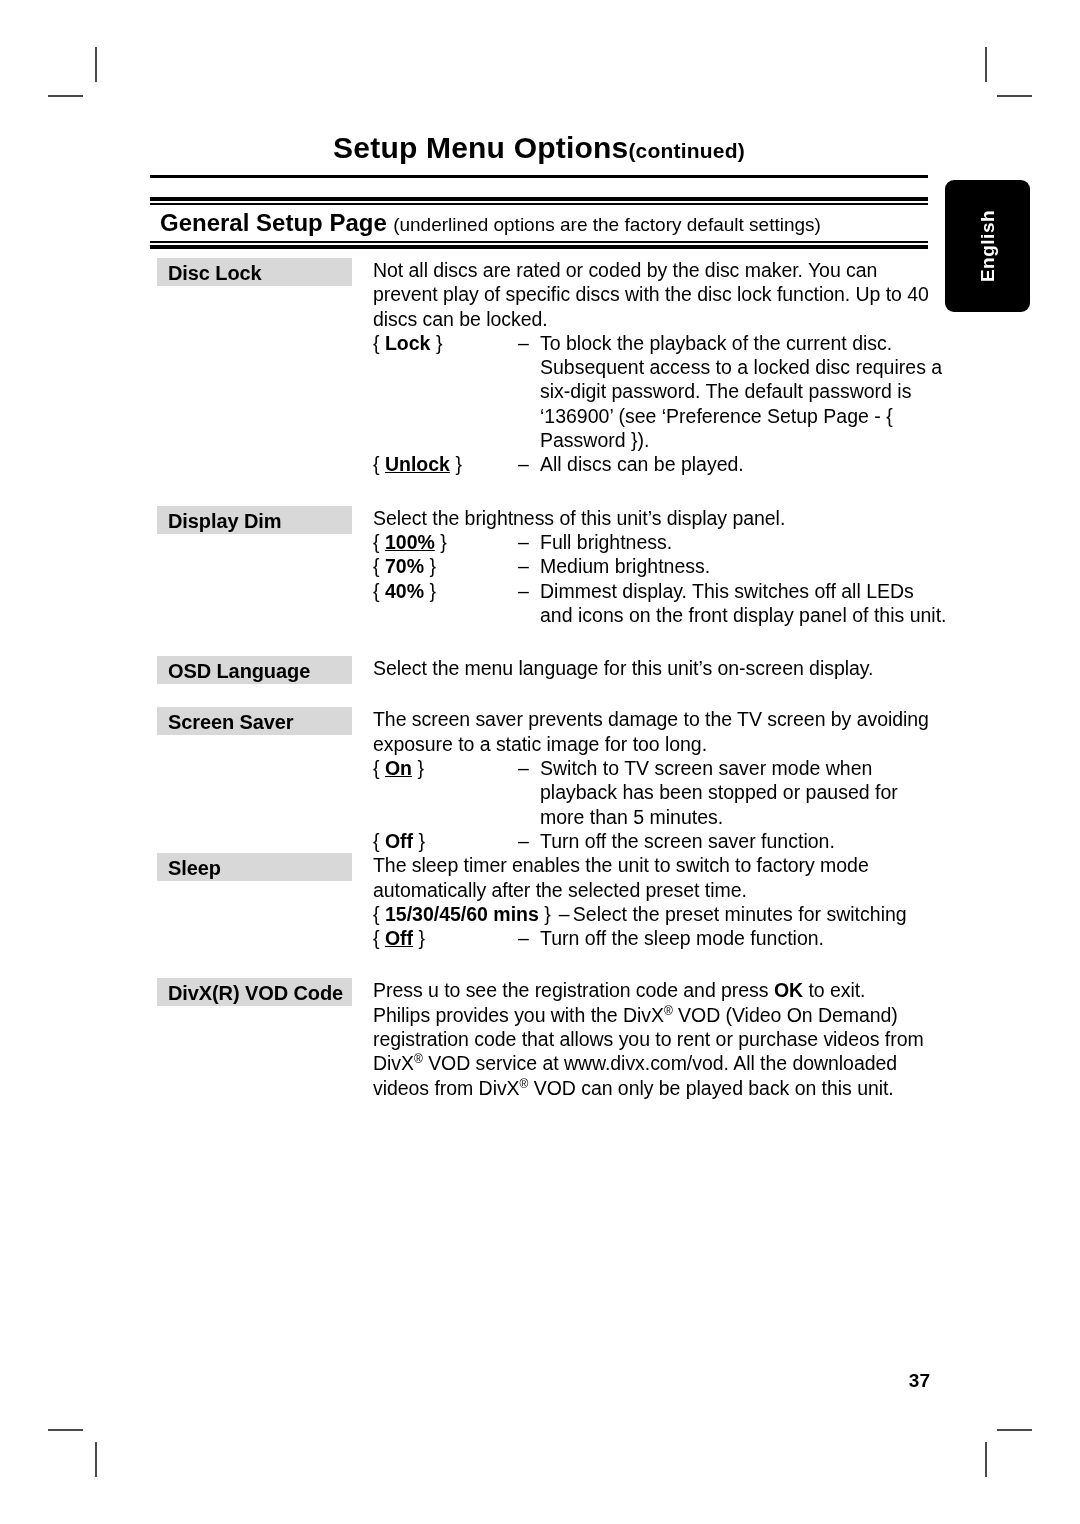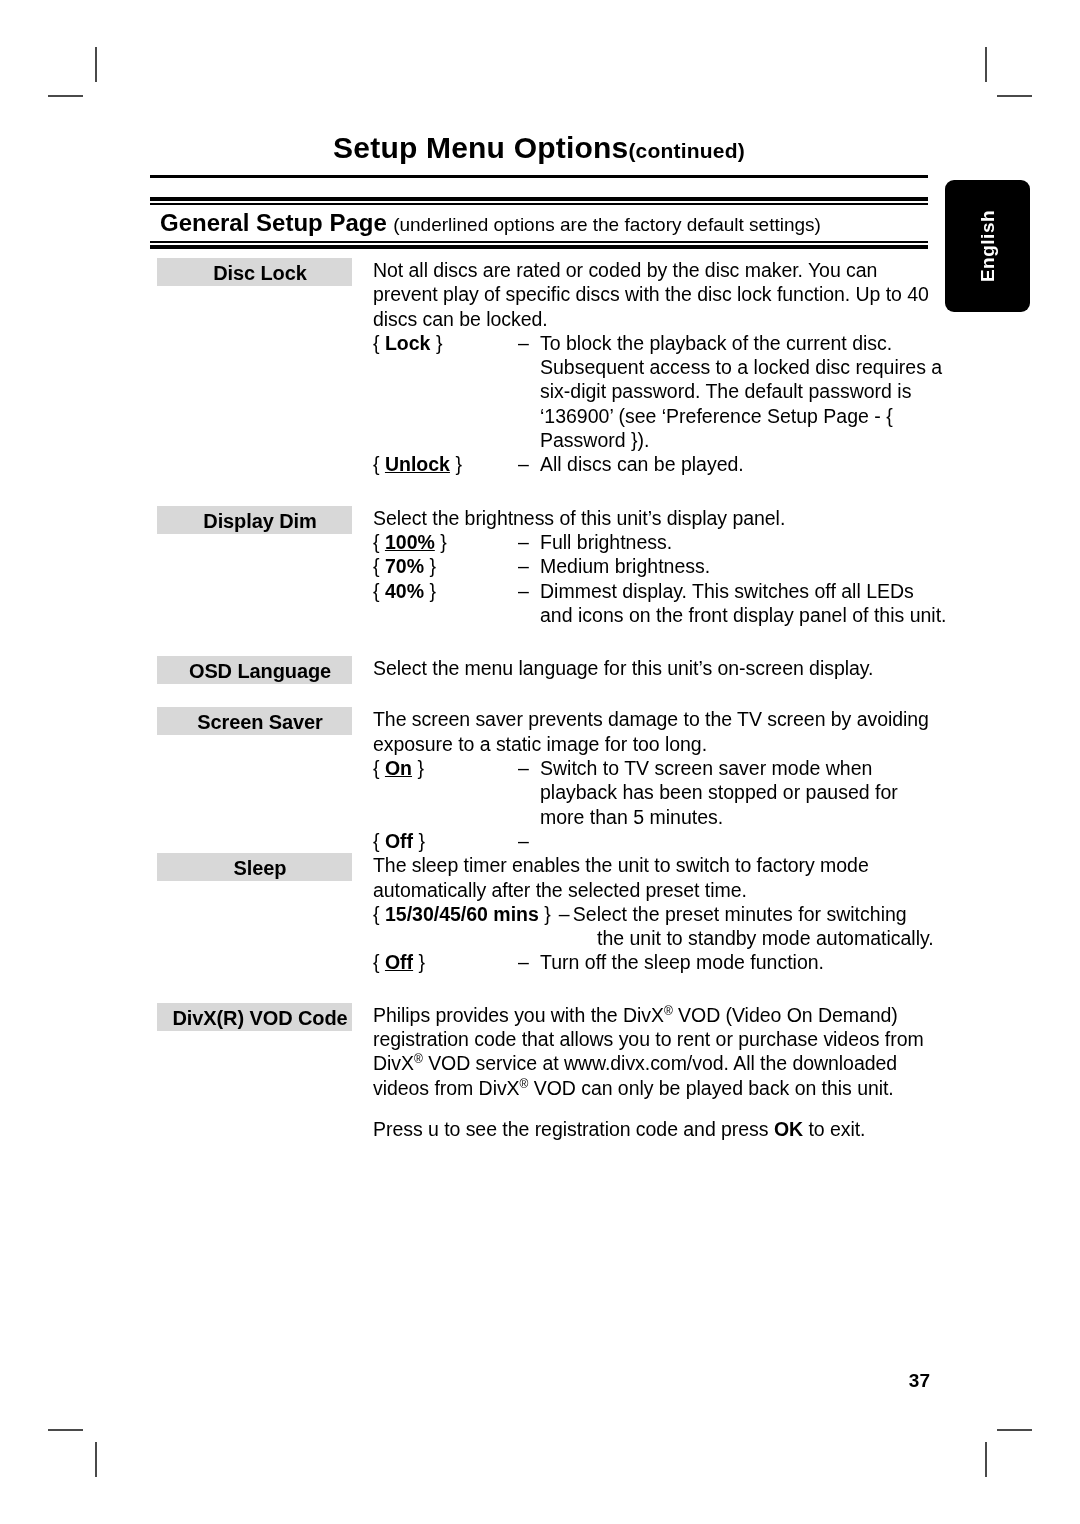--- a/index.html
+++ b/index.html
@@ -129,21 +129,20 @@
     width: 195px;
     height: 28px;
     background: #d8d8d8;
     box-sizing: border-box;
     padding: 2px 0 0 11px;
     font-size: 20px;
     font-weight: bold;
     line-height: 26px;
     white-space: nowrap;
     letter-spacing: -0.1px;
-    text-align: center;
   }
   .entry-body {
     margin-left: 216px;
     width: 574px;
   }
   .para {
     font-size: 19.5px;
     line-height: 24.3px;
     letter-spacing: -0.05px;
   }
@@ -298,47 +297,47 @@
       <div class="entry-body">
         <div class="para">The screen saver prevents damage to the TV screen by avoiding exposure to a static image for too long.</div>
         <div class="opt-row">
           <div class="opt-key"><span>{</span> <span class="bu">On</span> <span>}</span></div>
           <div class="opt-dash">–</div>
           <div class="opt-desc">Switch to TV screen saver mode when playback has been stopped or paused for more than 5 minutes.</div>
         </div>
         <div class="opt-row">
           <div class="opt-key"><span>{</span> <span class="b">Off</span> <span>}</span></div>
           <div class="opt-dash">–</div>
+          <div class="opt-desc">Turn off the screen saver function.</div>
         </div>
       </div>
     </div>
 
     <div class="entry sp-sleep">
       <div class="entry-label">Sleep</div>
       <div class="entry-body">
         <div class="para">The sleep timer enables the unit to switch to factory mode automatically after the selected preset time.</div>
         <div class="opt-row">
           <div class="opt-key wide"><span>{</span> <span class="b">15/30/45/60 mins</span> <span>}</span></div>
           <div class="opt-dash tight">–</div>
           <div class="opt-desc">Select the preset minutes for switching</div>
         </div>
-        <div class="opt-cont deep">the unit to standby mode automatically.</div>
         <div class="opt-row">
           <div class="opt-key"><span>{</span> <span class="bu">Off</span> <span>}</span></div>
           <div class="opt-dash">–</div>
           <div class="opt-desc">Turn off the sleep mode function.</div>
         </div>
       </div>
     </div>
 
     <div class="entry">
       <div class="entry-label">DivX(R) VOD Code</div>
       <div class="entry-body">
+        <div class="para gap"><span>Press u  to see the registration code and press </span><span class="b">OK</span><span> to exit.</span></div>
         <div class="para"><span>Philips provides you with the DivX</span><span class="sup">®</span><span> VOD (Video On Demand) registration code that allows you to rent or purchase videos from DivX</span><span class="sup">®</span><span> VOD service at www.divx.com/vod. All the downloaded videos from DivX</span><span class="sup">®</span><span> VOD can only be played back on this unit.</span></div>
-        <div class="para gap"><span>Press u  to see the registration code and press </span><span class="b">OK</span><span> to exit.</span></div>
       </div>
     </div>
 
   </div>
 
   <div class="page-number">37</div>
 
 </div>
 
 </body></html>

